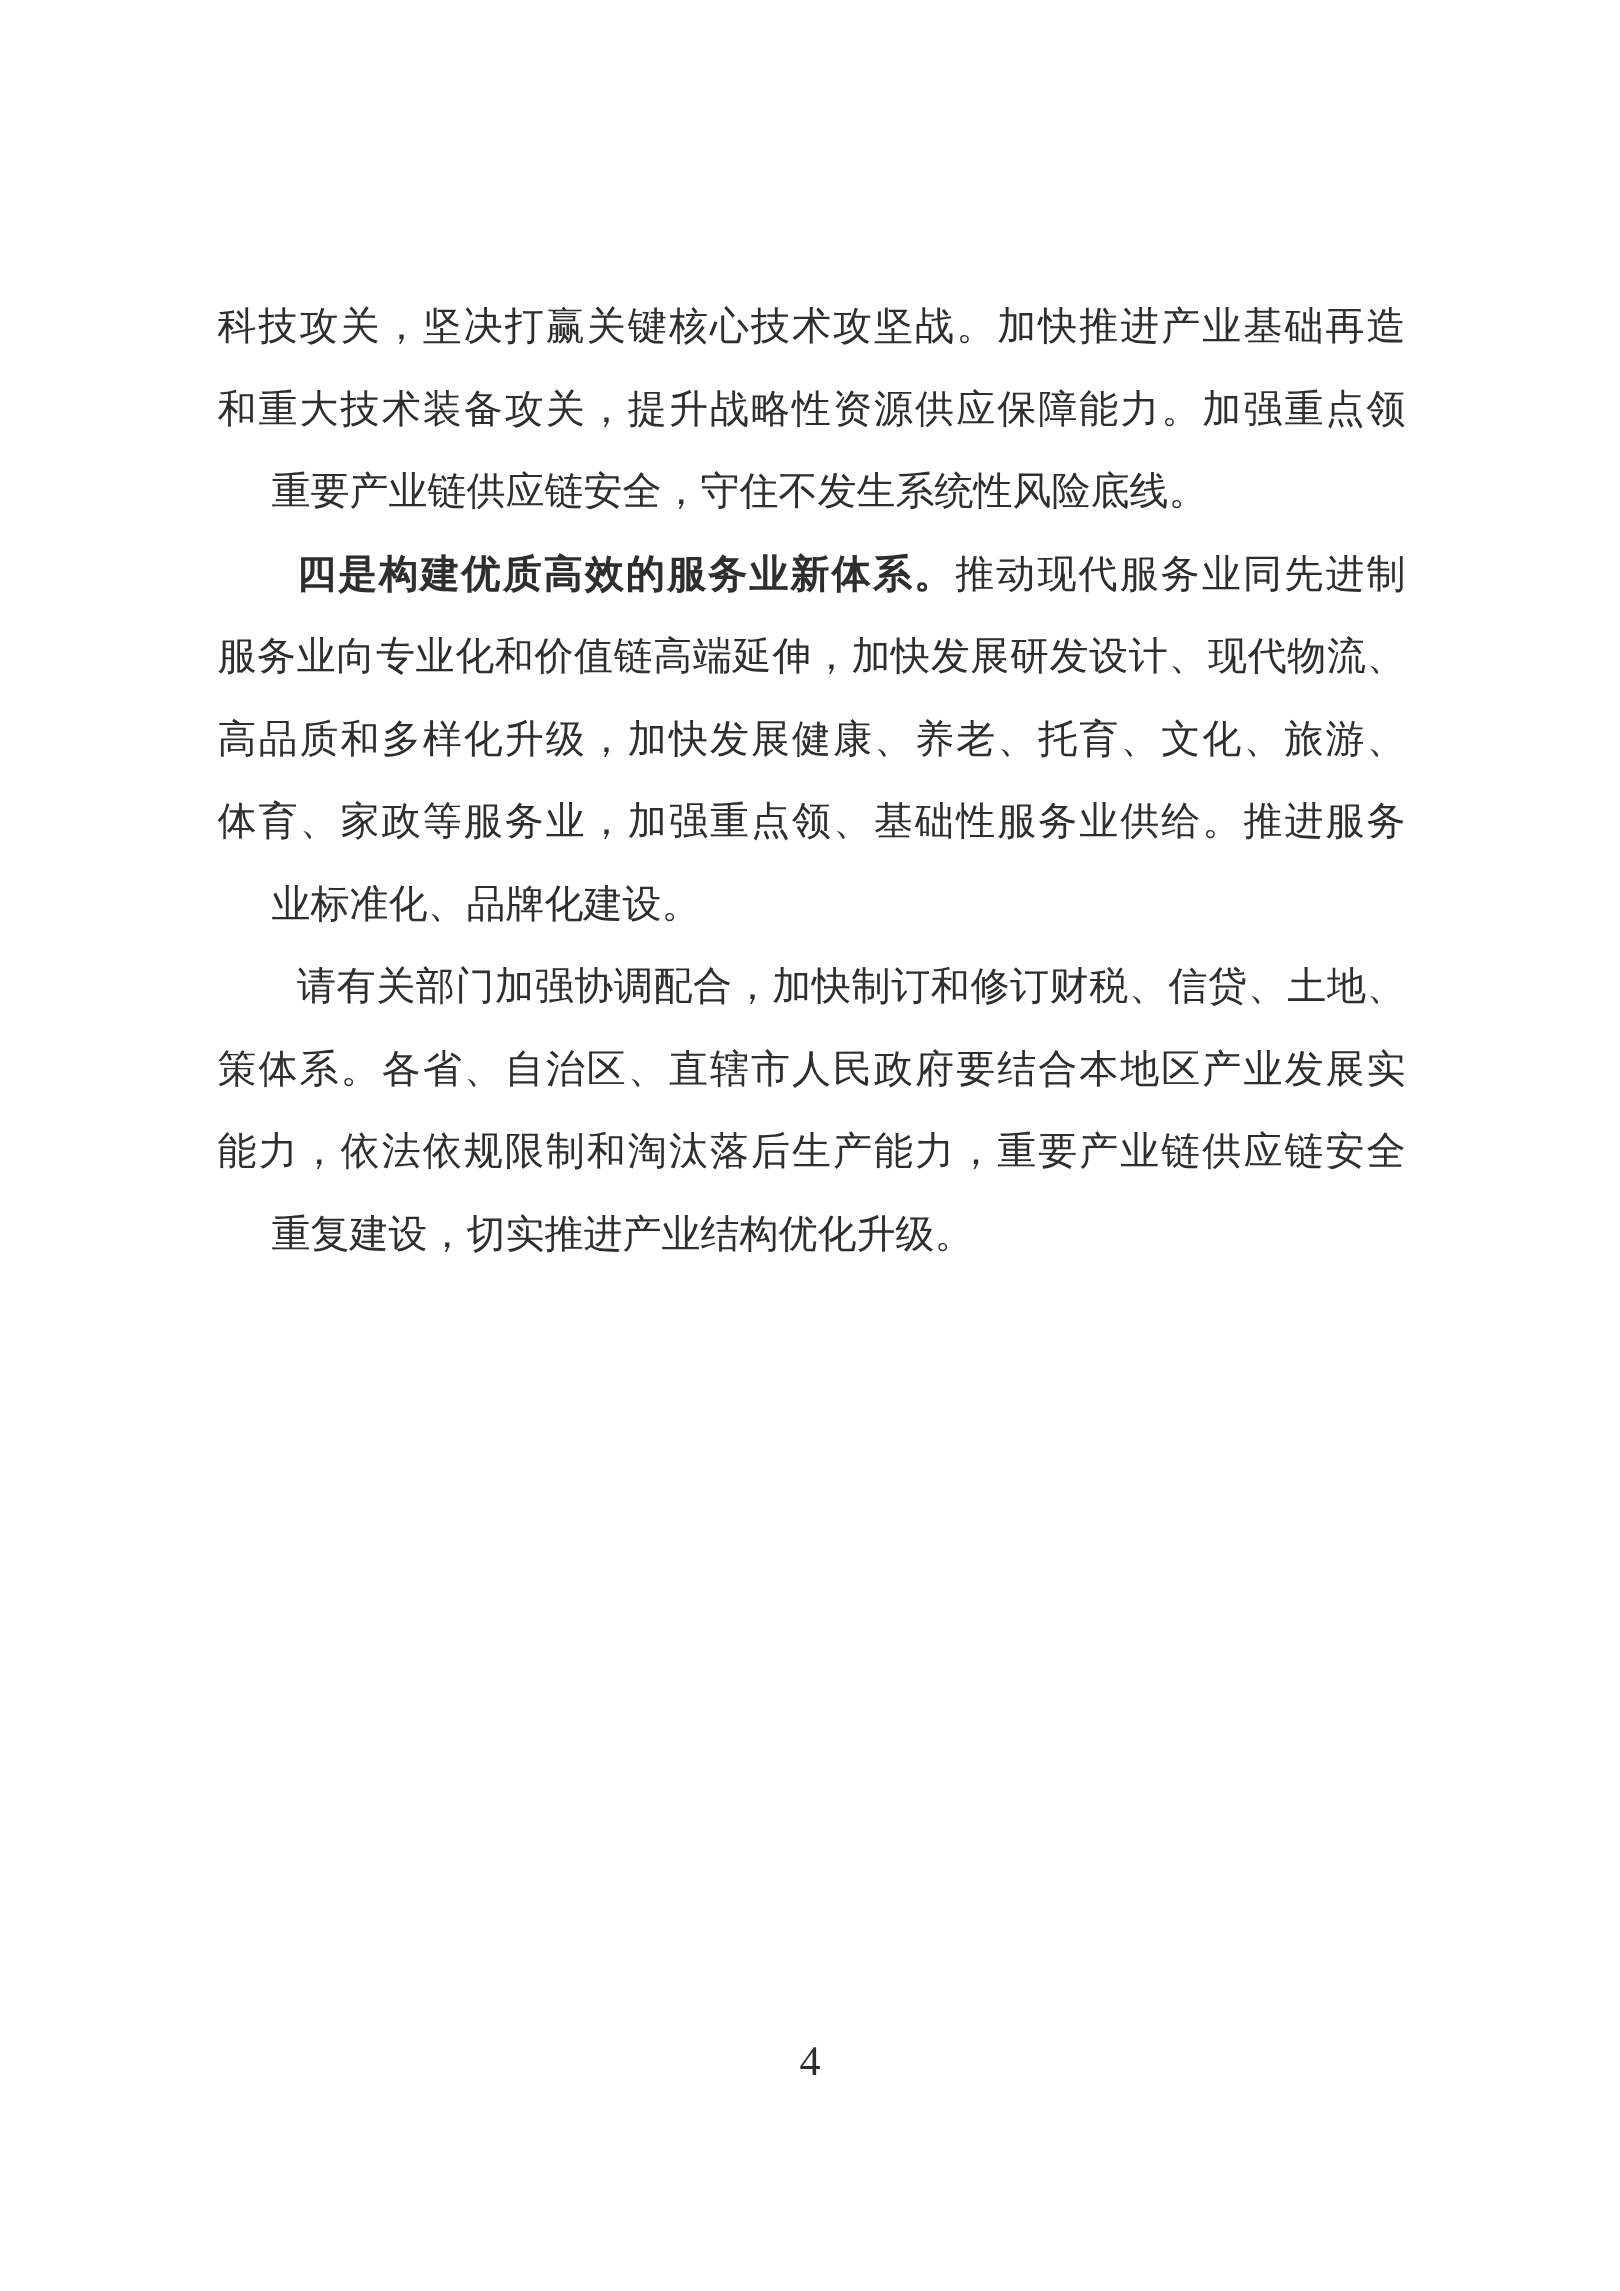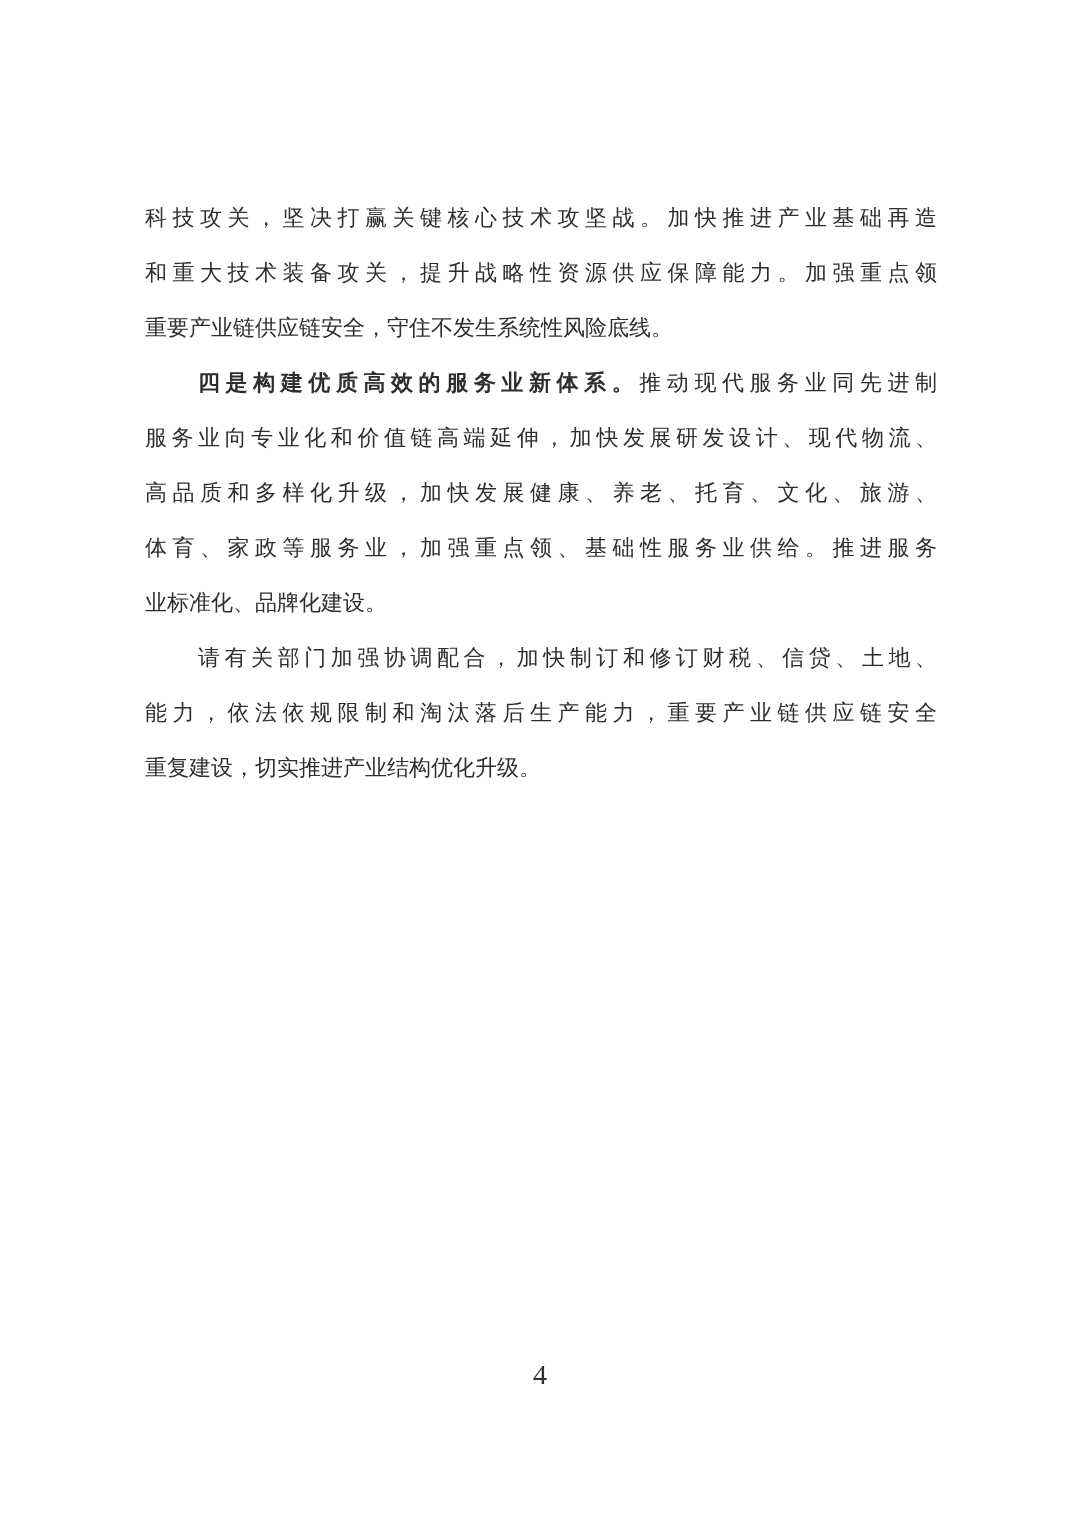--- a/index.html
+++ b/index.html
@@ -19,30 +19,31 @@
   }
   .text-block {
     position: absolute;
     left: 145px;
     top: 190px;
     width: 792px;
   }
   .line {
     height: 55px;
     line-height: 55px;
-    font-size: 22px;
+    font-size: 26px;
     letter-spacing: 0;
     text-align: justify;
     text-align-last: justify;
     -moz-text-align-last: justify;
     overflow: visible;
   }
   .line.para-end {
     text-align: left;
     text-align-last: left;
+    margin-left: 36px;
     -moz-text-align-last: left;
   }
   .line.indent {
     padding-left: 53px;
   }
   .bold {
     font-weight: 700;
   }
   .page-number {
     position: absolute;
@@ -63,17 +64,18 @@
   <div class="text-block">
       <div class="line"><span>科技攻关，坚决打赢关键核心技术攻坚战。加快推进产业基础再造</span></div>
       <div class="line"><span>和重大技术装备攻关，提升战略性资源供应保障能力。加强重点领</span></div>
       <div class="line para-end"><span>重要产业链供应链安全，守住不发生系统性风险底线。</span></div>
       <div class="line indent"><span class="bold">四是构建优质高效的服务业新体系。</span><span>推动现代服务业同先进制</span></div>
       <div class="line"><span>服务业向专业化和价值链高端延伸，加快发展研发设计、现代物流、</span></div>
       <div class="line"><span>高品质和多样化升级，加快发展健康、养老、托育、文化、旅游、</span></div>
       <div class="line"><span>体育、家政等服务业，加强重点领、基础性服务业供给。推进服务</span></div>
       <div class="line para-end"><span>业标准化、品牌化建设。</span></div>
       <div class="line indent"><span>请有关部门加强协调配合，加快制订和修订财税、信贷、土地、</span></div>
+      <div class="line"><span>策体系。各省、自治区、直辖市人民政府要结合本地区产业发展实</span></div>
       <div class="line"><span>能力，依法依规限制和淘汰落后生产能力，重要产业链供应链安全</span></div>
       <div class="line para-end"><span>重复建设，切实推进产业结构优化升级。</span></div>
     </div>
   <div class="page-number">4</div>
 </div>
 
 </body></html>

